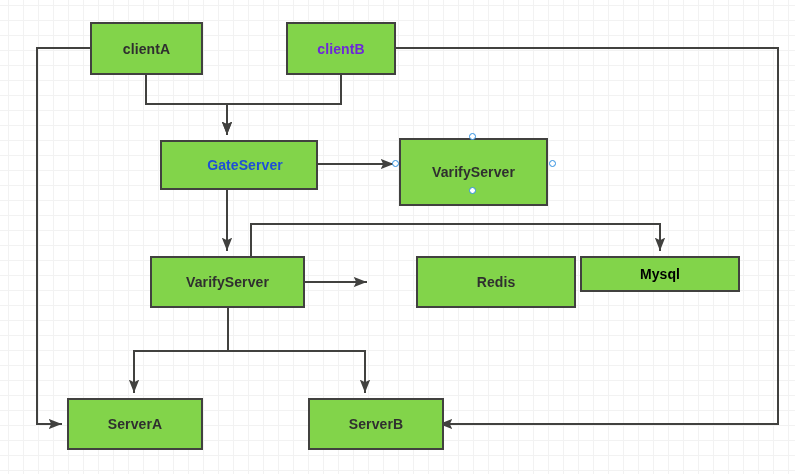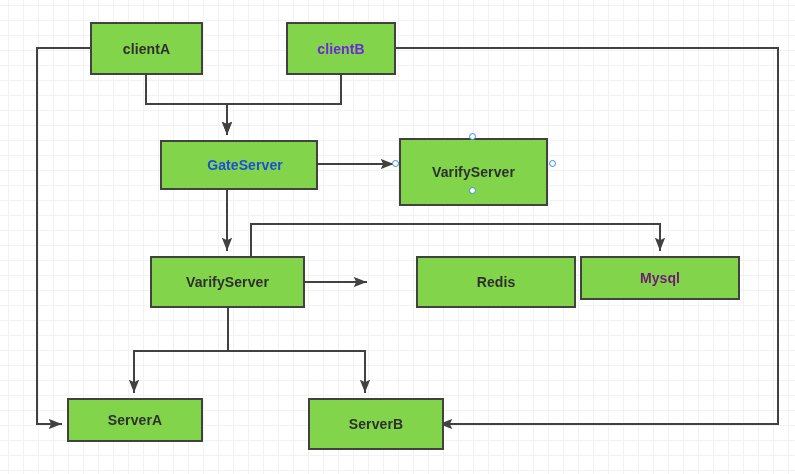--- a/index.html
+++ b/index.html
@@ -95,24 +95,24 @@
       </div>
       <div class="node" style="left: 399px; top: 138px; width: 149px; height: 68px; background: rgb(130, 212, 74); border-color: rgb(65, 65, 63); color: rgb(47, 47, 47);">
         <span>VarifyServer</span>
       </div>
       <div class="node" style="left: 150px; top: 256px; width: 155px; height: 52px; background: rgb(130, 212, 74); border-color: rgb(65, 65, 63); color: rgb(47, 47, 47);">
         <span>VarifyServer</span>
       </div>
       <div class="node" style="left: 372px; top: 256px; width: 160px; height: 52px; background: rgb(130, 212, 74); border-color: rgb(65, 65, 63); color: rgb(47, 47, 47); margin-left: 44px;">
         <span>Redis</span>
       </div>
-      <div class="node" style="left: 580px; top: 256px; width: 160px; height: 44px; background: rgb(130, 212, 74); border-color: rgb(65, 65, 63); color: #701a75; justify-content: center;">
+      <div class="node" style="left: 580px; top: 256px; width: 160px; height: 36px; background: rgb(130, 212, 74); border-color: rgb(65, 65, 63); color: #000000; justify-content: center;">
         <span>Mysql</span>
       </div>
-      <div class="node" style="left: 67px; top: 398px; width: 136px; height: 44px; background: rgb(130, 212, 74); border-color: rgb(65, 65, 63); color: rgb(47, 47, 47);">
+      <div class="node" style="left: 67px; top: 398px; width: 136px; height: 52px; background: rgb(130, 212, 74); border-color: rgb(65, 65, 63); color: rgb(47, 47, 47);">
         <span>ServerA</span>
       </div>
       <div class="node" style="left: 308px; top: 398px; width: 136px; height: 52px; background: rgb(130, 212, 74); border-color: rgb(65, 65, 63); color: rgb(47, 47, 47);">
         <span>ServerB</span>
       </div>
     </div>
   <div id="handle-layer">
       <div class="handle" style="left: 473px; top: 137px; border-color: rgb(47, 143, 224); background: rgb(255, 255, 255);"></div>
       <div class="handle" style="left: 553px; top: 164px; border-color: rgb(47, 143, 224); background: rgb(255, 255, 255);"></div>
       <div class="handle" style="left: 473px; top: 191px; border-color: rgb(47, 143, 224); background: rgb(255, 255, 255);"></div>

